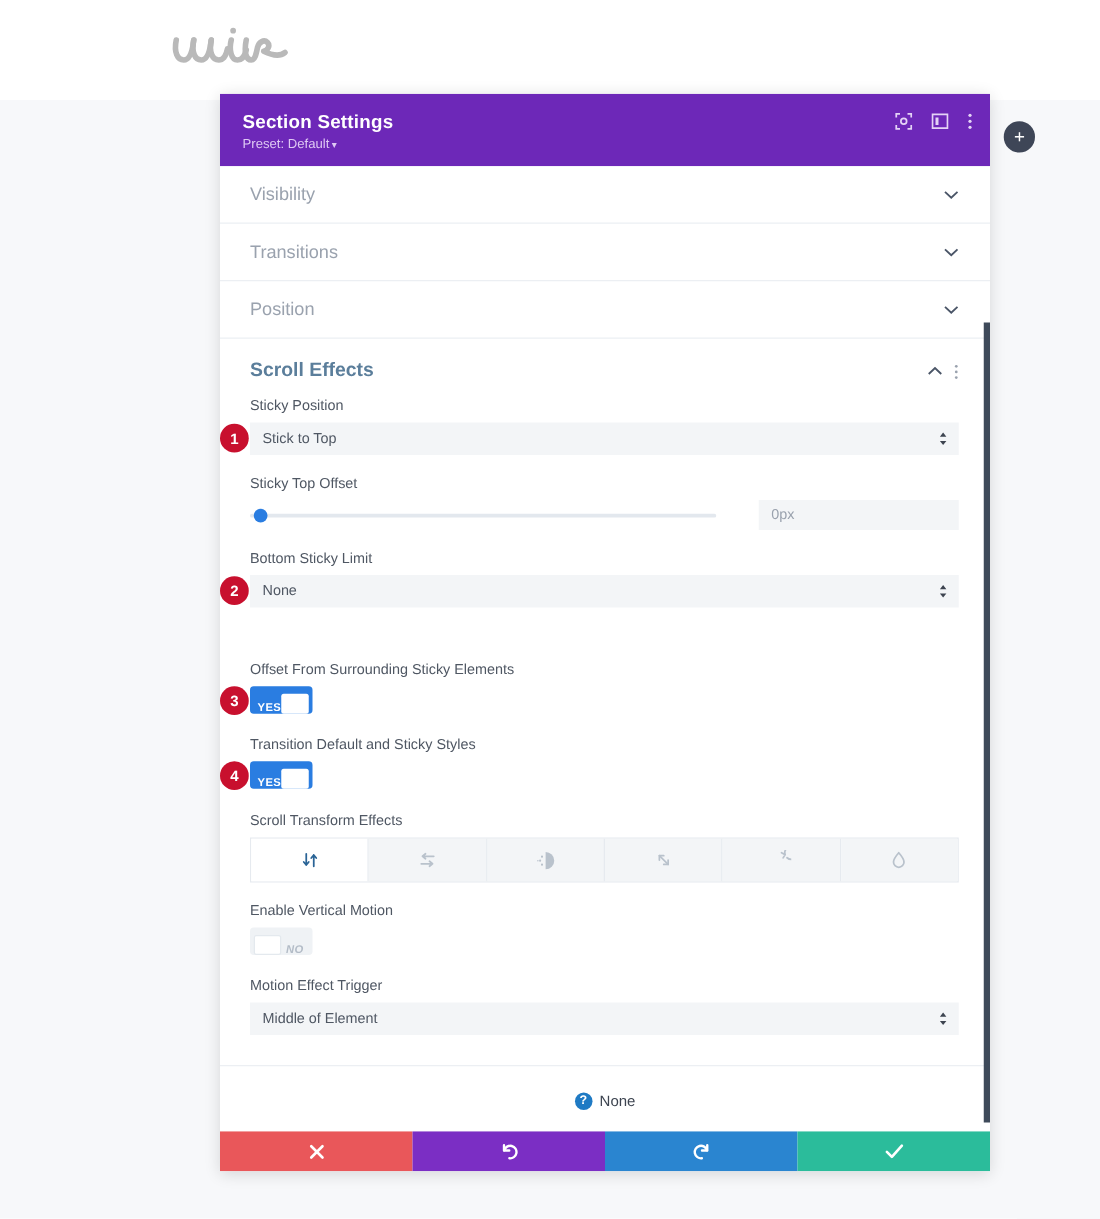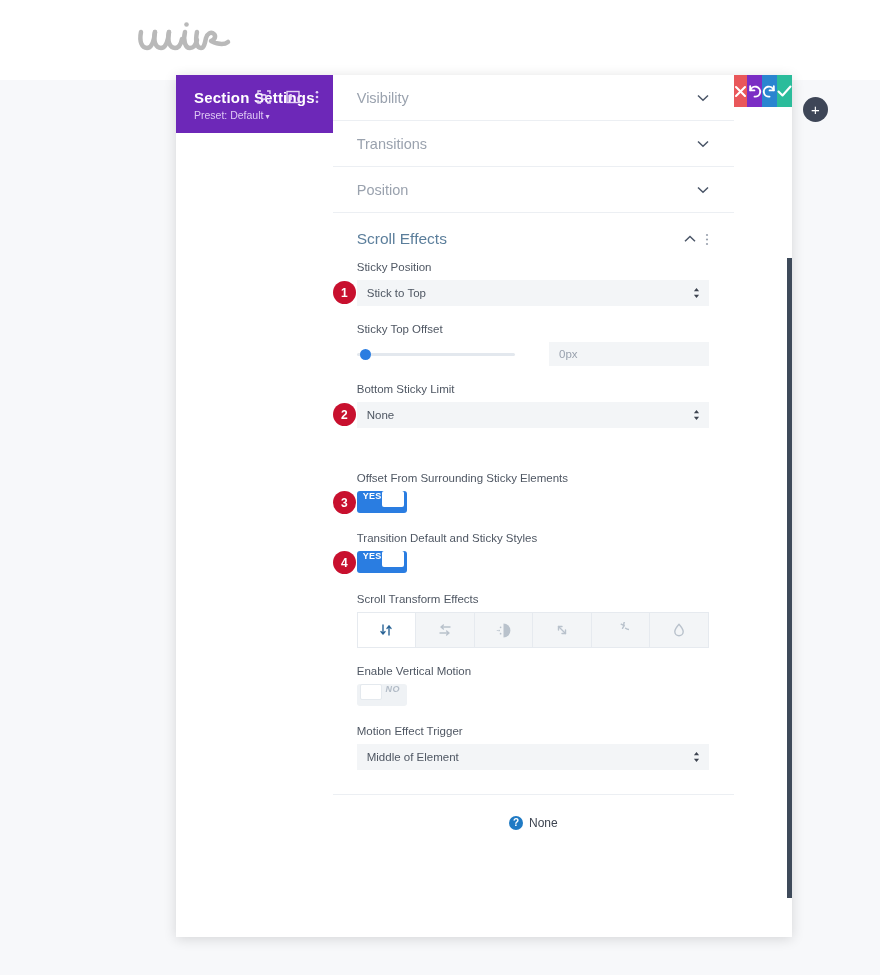--- a/index.html
+++ b/index.html
@@ -55,20 +55,21 @@
   }
 
   
   .modal {
     position: absolute;
     left: 176px; top: 75px;
     width: 616px; height: 862px;
     background: #ffffff;
     box-shadow: 0 2px 12px rgba(0,0,0,0.14);
     display: flex;
+    flex-direction: column;
     overflow: hidden;
   }
 
   .modal-header {
     background: #6d28b8;
     padding: 14px 18px 10px 18px;
     position: relative;
     height: 58px;
   }
   .modal-title {
@@ -219,21 +220,21 @@
     color: #9aa2ae;
     padding: 0 10px;
     font-family: "Liberation Sans", sans-serif;
   }
 
   
   .toggle {
     width: 50px; height: 22px;
     border-radius: 3px;
     display: flex;
-    align-items: flex-start;
+    align-items: flex-end;
     cursor: pointer;
     position: relative;
   }
   .toggle.on { background: #2a7de1; justify-content: flex-start; }
   .toggle.off { background: #eff2f5; justify-content: flex-start; }
   .toggle .tlabel {
     font-size: 9px;
     font-weight: bold;
     letter-spacing: .3px;
   }
@@ -396,21 +397,21 @@
 
     <div class="acc-row">
       <span class="acc-title">Position</span>
       <span class="acc-chev">
         <svg width="12" height="8" viewBox="0 0 12 8">
             <path d="M1 1.5L6 6.2l5-4.7" fill="none" stroke="currentColor" stroke-width="1.5"></path>
           </svg>
       </span>
     </div>
 
-    <div class="acc-row open" style="height:48px;">
+    <div class="acc-row open" style="height:48px;font-weight:bold;">
       <span class="acc-title" style="font-size:15.5px;">Scroll Effects</span>
       <span class="acc-right">
         <span class="acc-chev">
           <svg width="12" height="8" viewBox="0 0 12 8">
               <path d="M1 6.2L6 1.5l5 4.7" fill="none" stroke="currentColor" stroke-width="1.5"></path>
             </svg>
         </span>
         <span class="dots-v" style="color:#9aa2ae;">
           <svg width="4" height="13" viewBox="0 0 4 13">
             <circle cx="2" cy="2" r="1.1" fill="currentColor"></circle>

